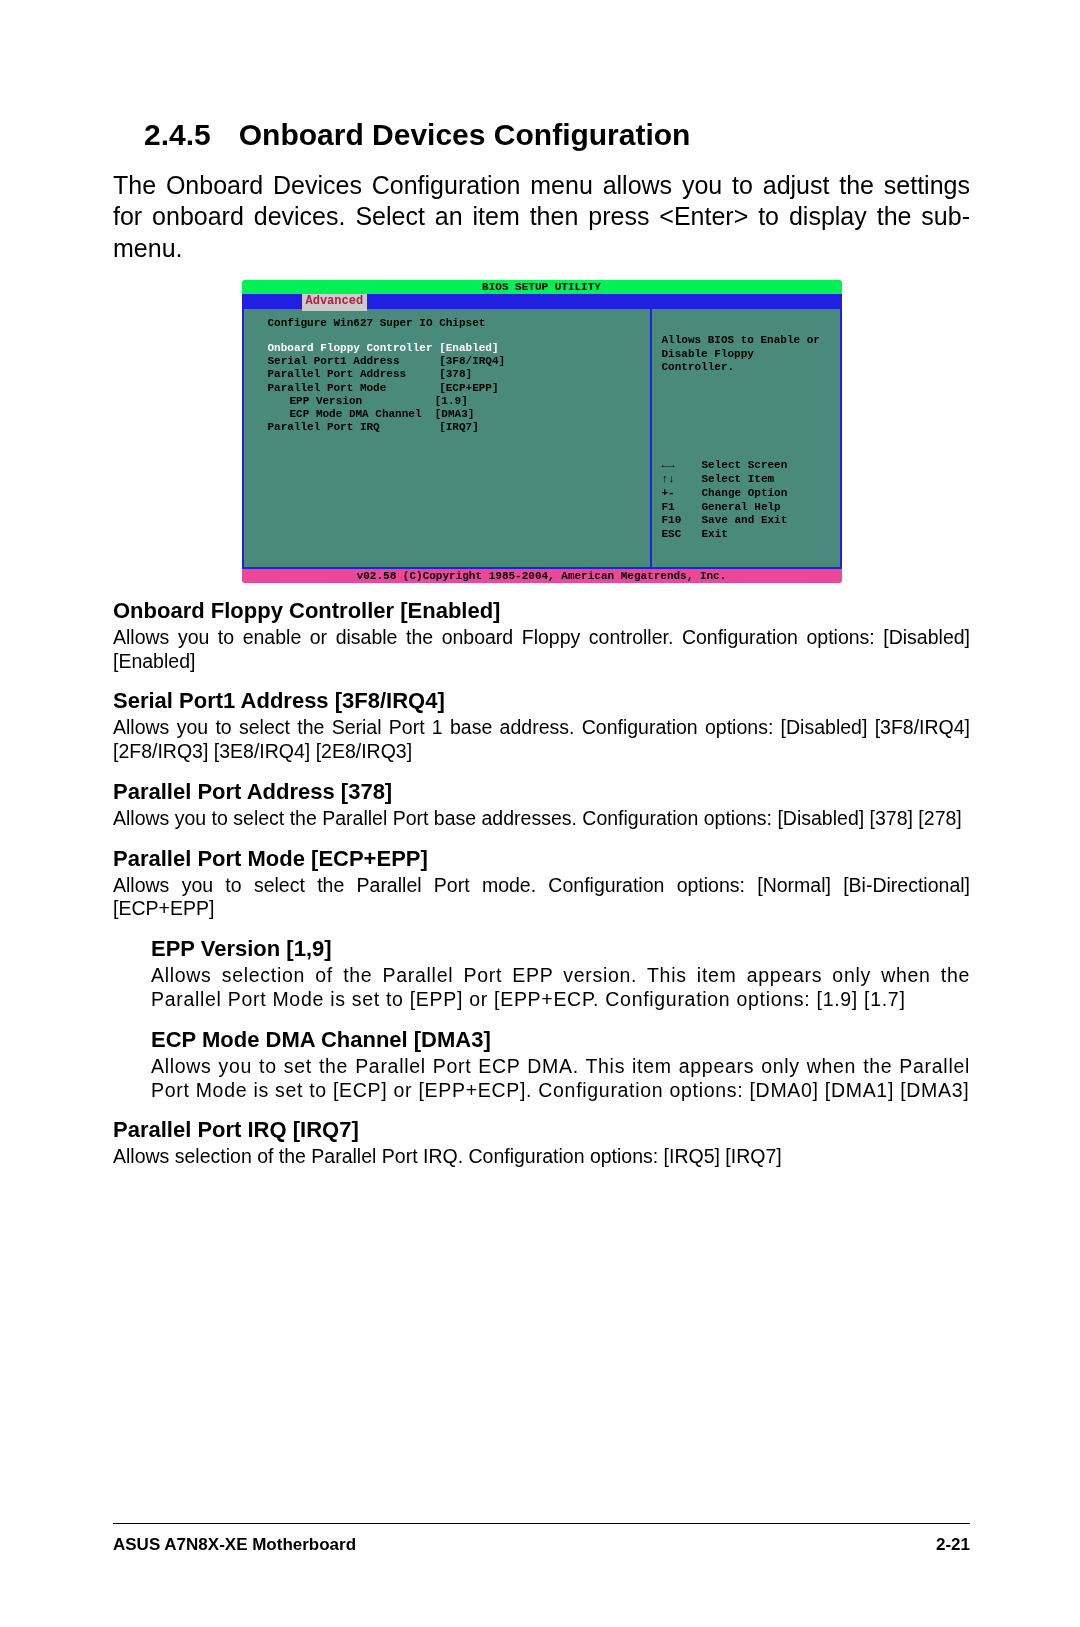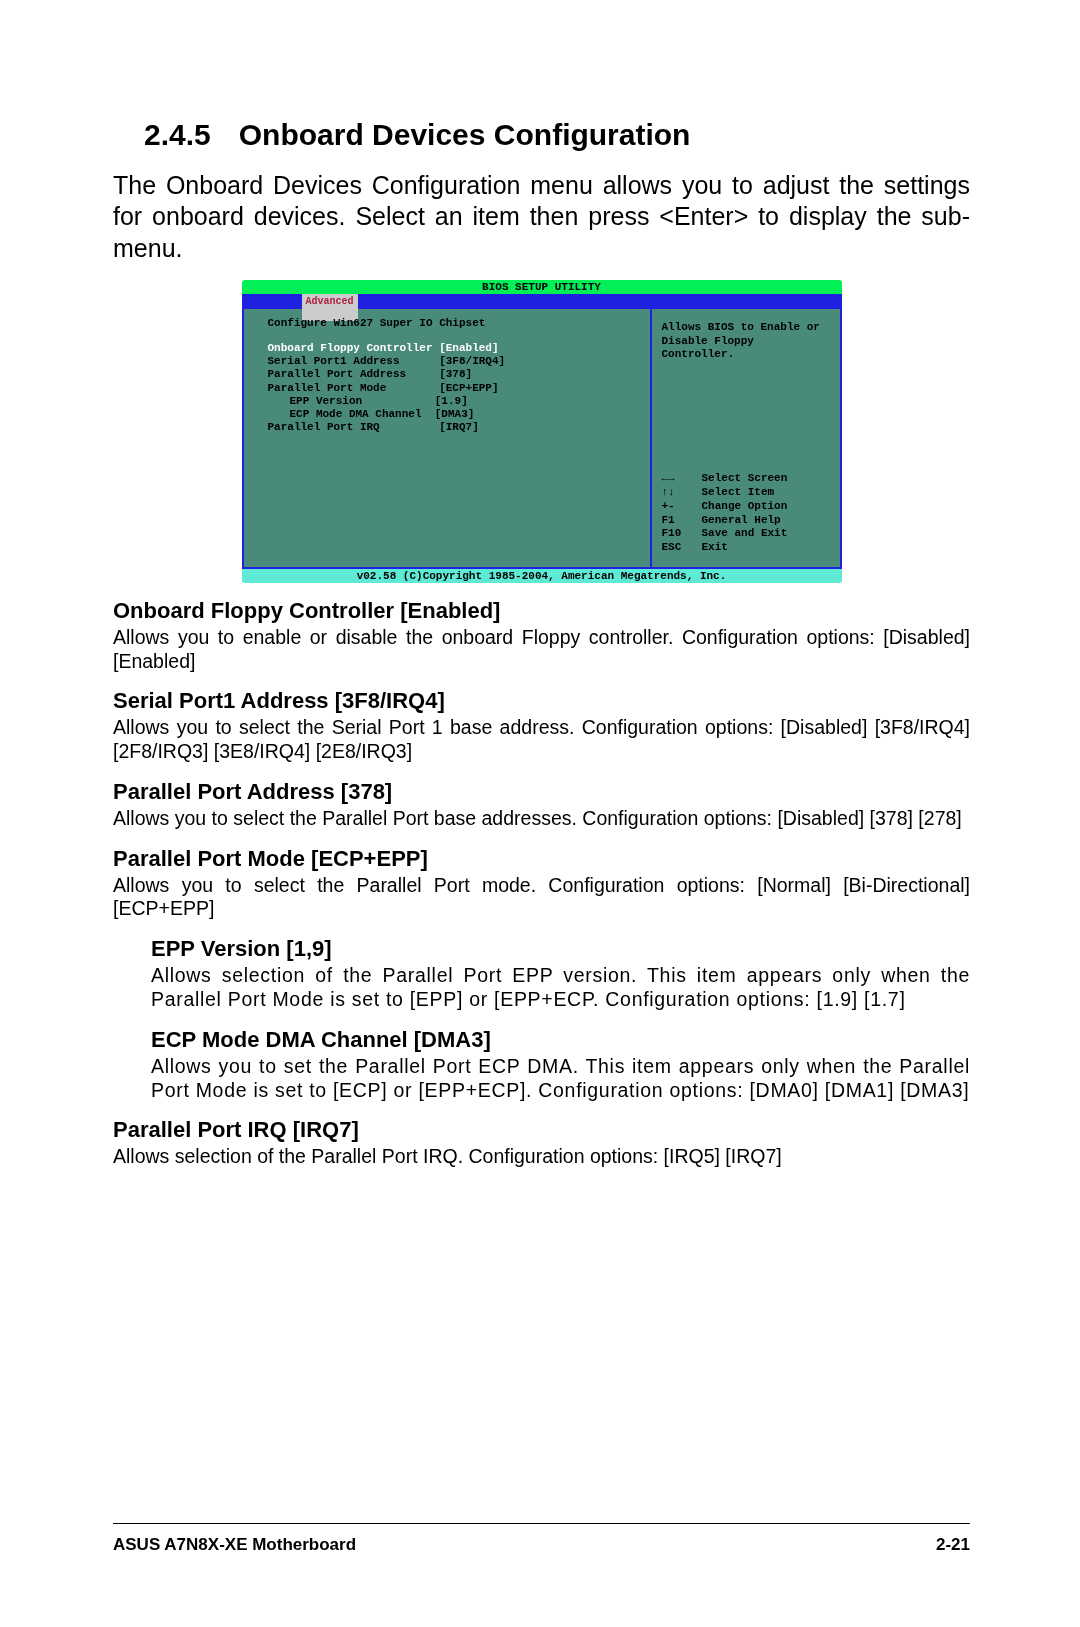--- a/index.html
+++ b/index.html
@@ -48,25 +48,25 @@
   }
   .bios-menu {
     background: #2020e0;
     height: 15px;
     position: relative;
   }
   .bios-tab {
     position: absolute;
     left: 60px;
     top: 0;
-    height: 27px;
+    height: 17px;
     background: #ccc;
     color: #b02040;
     font-family: "Courier New", monospace;
-    font-size: 10px;
+    font-size: 12px;
     font-weight: bold;
     padding: 0 4px;
     line-height: 15px;
   }
   .bios-body {
     background: #4a8a7a;
     border: 2px solid #2020e0;
     border-top: none;
     display: flex;
     font-family: "Courier New", monospace;
@@ -77,35 +77,35 @@
   }
   .bios-left {
     flex: 1 1 auto;
     padding: 8px 10px 12px 24px;
     position: relative;
     line-height: 1.2;
   }
   .bios-right {
     width: 190px;
     border-left: 2px solid #2020e0;
-    padding: 12px 10px;
+    padding: 25px 10px;
     display: flex;
     flex-direction: column;
     justify-content: space-between;
     line-height: 1.2;
   }
   .bios-field { white-space: pre; }
   .bios-field.indent { padding-left: 22px; }
   .bios-hl { color: #fff; }
   .bios-help { line-height: 1.25; }
   .bios-keys { line-height: 1.25; }
   .bios-keys .krow { display: flex; }
   .bios-keys .kkey { width: 40px; }
   .bios-foot {
-    background: #5eead4;
+    background: #ec4899;
     color: #000;
     font-family: "Courier New", monospace;
     font-size: 11px;
     font-weight: bold;
     text-align: center;
     padding: 1px 0;
     border-bottom-left-radius: 3px;
     border-bottom-right-radius: 3px;
   }
   

